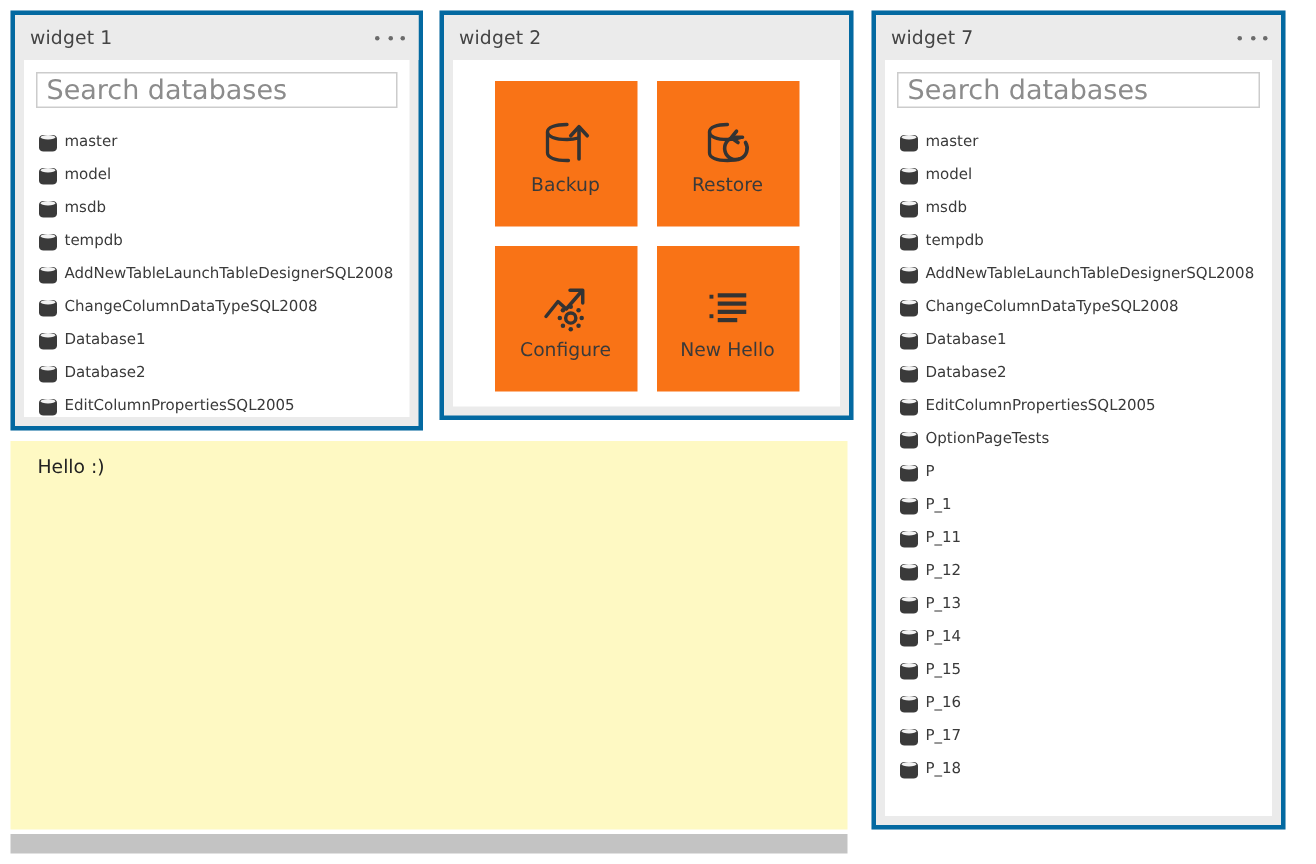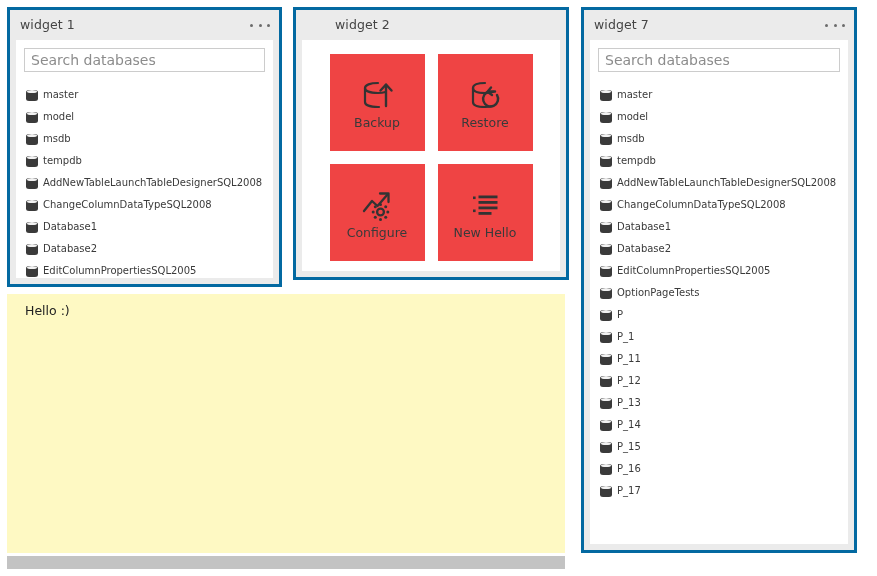--- a/index.html
+++ b/index.html
@@ -70,21 +70,21 @@
   .search-wrap {
     padding: 8px 8px 0 8px;
   }
   .search-input {
     width: 100%;
     height: 24px;
     box-sizing: border-box;
     border: 1px solid #cccccc;
     background: #ffffff;
     font-family: "DejaVu Sans", "Liberation Sans", sans-serif;
-    font-size: 14px;
+    font-size: 18px;
     color: #333333;
     padding: 0 6px;
     outline: none;
   }
   .search-input::placeholder { color: #8c8c8c; opacity: 1; }
 
   .db-list {
     list-style: none;
     margin: 0;
     padding: 4px 0 0 0;
@@ -137,21 +137,21 @@
   .tiles {
     padding: 14px 0 0 0;
     display: flex;
     flex-wrap: wrap;
     justify-content: center;
     gap: 13px 13px;
   }
   .tile {
     width: 95px;
     height: 97px;
-    background: #ef4444;
+    background: #f97316;
     display: flex;
     flex-direction: column;
     align-items: center;
     justify-content: center;
     cursor: pointer;
     box-sizing: border-box;
   }
   .tile-icon {
     height: 40px;
     display: flex;
@@ -259,21 +259,21 @@
           <span class="db-icon">
             <span class="can"></span>
             <span class="lid"></span>
           </span>
           <span class="db-label">EditColumnPropertiesSQL2005</span>
         </li>
       </ul>
   </div>
 </div>
 
-<div class="widget" id="widget-2" style="left:293px; top:7px; width:276px; height:273px;padding-left:29px;">
+<div class="widget" id="widget-2" style="left:293px; top:7px; width:276px; height:273px;">
   <div class="widget-header">
     <span class="widget-title">widget 2</span>
   </div>
   <div class="widget-body">
     <div class="tiles" id="w2-tiles">
         <div class="tile">
           <div class="tile-icon">
             <svg width="38" height="36" viewBox="0 0 38 36">
               <path d="M20 6 C12 6 7 8 7 11 L7 25 C7 28 12 30 20 30 L21 30" fill="none" stroke="#333333" stroke-width="2.2" stroke-linecap="round"></path>
               <path d="M7 11 C7 14 12 16 20 16 C23 16 25.5 15.6 27.5 15" fill="none" stroke="#333333" stroke-width="2.2" stroke-linecap="round"></path>
@@ -469,20 +469,27 @@
           </span>
           <span class="db-label">P_16</span>
         </li>
         <li class="db-item">
           <span class="db-icon">
             <span class="can"></span>
             <span class="lid"></span>
           </span>
           <span class="db-label">P_17</span>
         </li>
+        <li class="db-item">
+          <span class="db-icon">
+            <span class="can"></span>
+            <span class="lid"></span>
+          </span>
+          <span class="db-label">P_18</span>
+        </li>
         <li class="db-item"></li>
       </ul>
   </div>
 </div>
 
 <div id="note-widget" style="left:7px; top:294px; width:558px; height:259px;">
   <div class="note-text">Hello :)</div>
 </div>
 <div class="hscrollbar" style="left:7px; top:556px; width:558px; height:13px;"></div>
 

